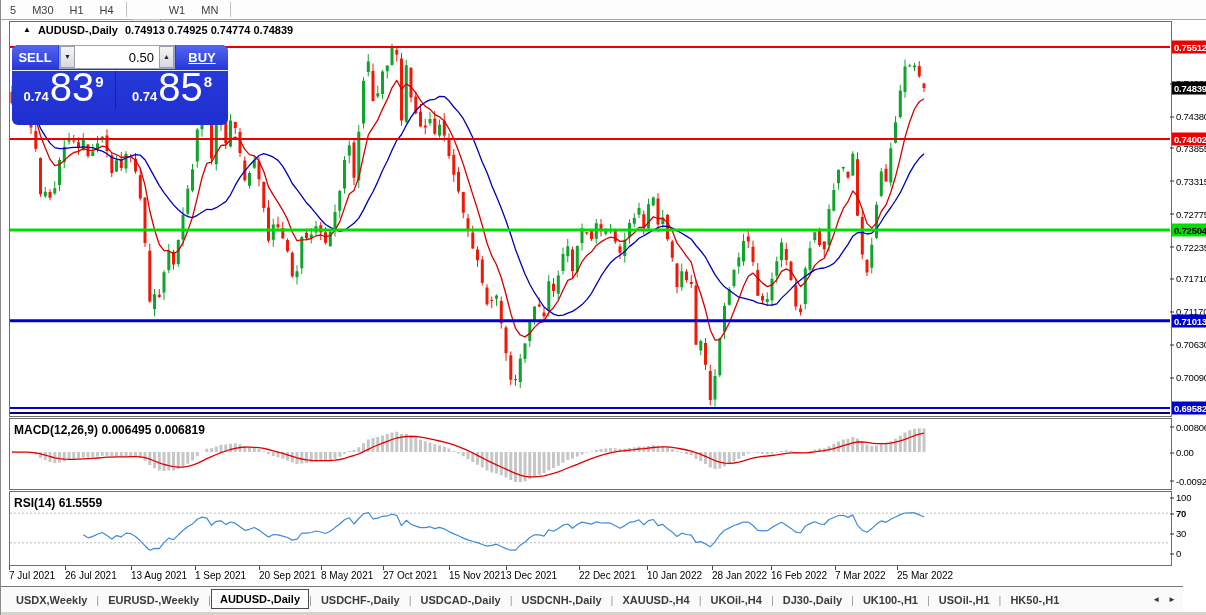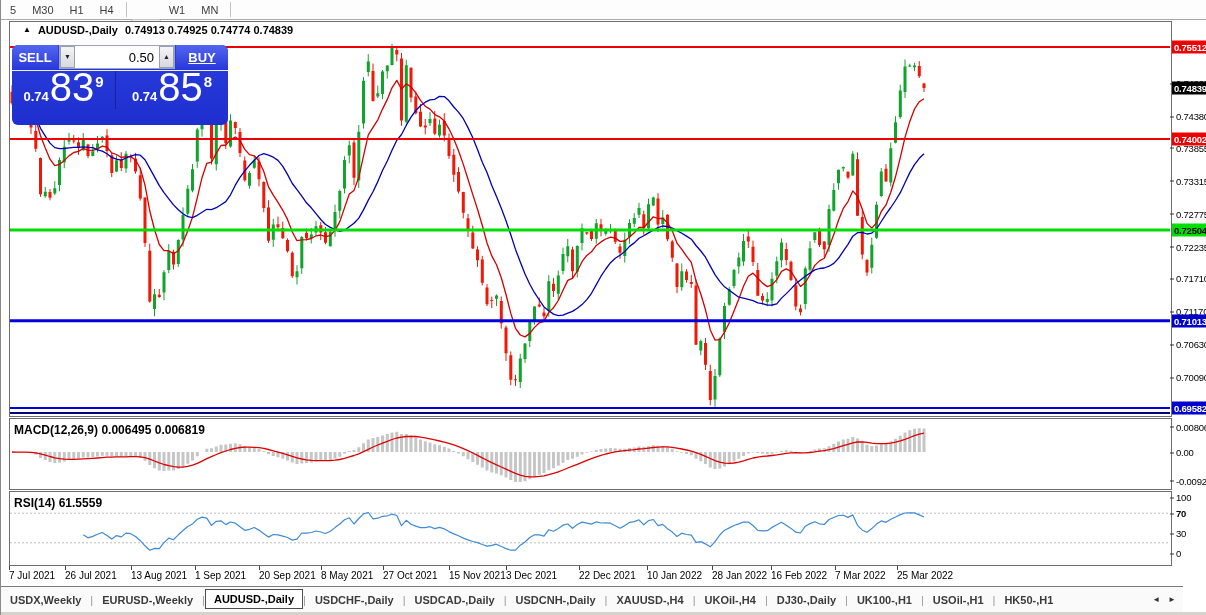--- a/index.html
+++ b/index.html
@@ -36,21 +36,21 @@
   .spin-btn{width:15px;height:100%;background:linear-gradient(#f4f4f4,#d7d9de);border:1px solid #9aa0ac;box-sizing:border-box;font-size:7px;color:#223;line-height:20px;text-align:center;padding:0;}
   .tp-vol{flex:1;border:none;outline:none;text-align:right;font-size:13px;color:#000;padding:0 5px 0 0;min-width:0;font-family:"Liberation Sans",sans-serif;}
   .tp-prices{position:absolute;left:0;top:26px;width:216px;height:38px;display:flex;}
   .price-cell{display:flex;align-items:baseline;justify-content:center;box-sizing:border-box;padding-bottom:4px;}
   .price-cell.sell{width:103px;}
   .price-cell.buy{width:113px;border-left:1px solid rgba(0,0,25,0.35);}
   .price-prefix{font-size:13px;font-weight:700;margin-right:1px;}
   .price-big{font-size:40px;line-height:0.82;font-weight:400;}
   .price-sup{font-size:15px;font-weight:700;position:relative;top:-14px;margin-left:1px;}
   
-  .tab-bar{position:absolute;left:0;top:586px;width:1182px;height:26px;background:#fafafa;border-top:1px solid #7a7a7a;display:flex;align-items:center;box-sizing:border-box;}
+  .tab-bar{position:absolute;left:0;top:586px;width:1182px;height:26px;background:#fafafa;border-top:1px solid #7a7a7a;display:flex;align-items:center;padding-left:6px;box-sizing:border-box;}
   .tab{font-size:11px;font-weight:600;color:#3b3b3b;padding:4px 9px;white-space:nowrap;}
   .tab.active{font-weight:700;color:#000;background:#fff;border:1px solid #4c4c4c;padding:3px 8px;position:relative;top:-1px;}
   .tab-sep{color:#9a9a9a;font-size:11px;}
   .tab-scroll{margin-left:auto;display:flex;align-items:center;gap:8px;padding-right:7px;}
   .tab-scroll span{font-size:8px;color:#333;}
   .bottom-strip{position:absolute;left:0;top:612px;width:1206px;height:3px;background:#d7d3cb;}
 </style>
 </head>
 <body>
 

